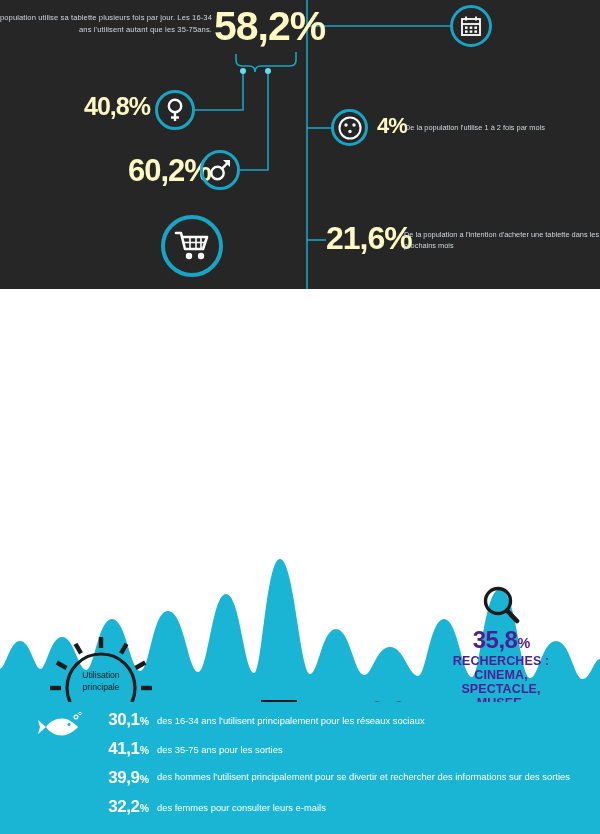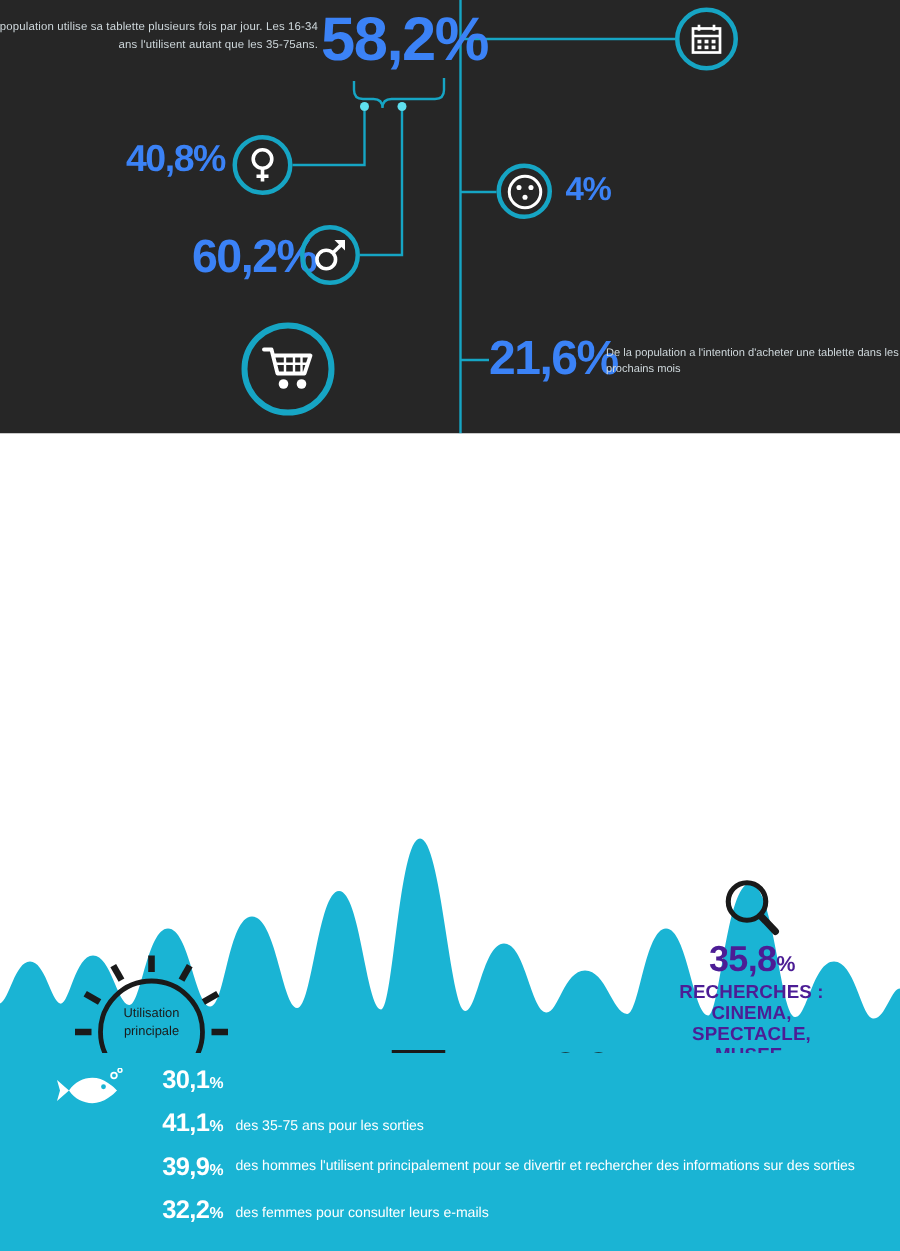--- a/index.html
+++ b/index.html
@@ -12,21 +12,21 @@
   .stage{position:relative;width:600px;height:834px;overflow:hidden;}
 
   
   .dark-panel{
     position:absolute;left:0;top:0;width:600px;height:289px;
     background:#262626;overflow:hidden;
   }
   .dark-panel .svglayer{position:absolute;left:0;top:0;}
 
   .pct-big{
-    color:#3b82f6;font-weight:bold;letter-spacing:-1px;
+    color:#fef9c3;font-weight:bold;letter-spacing:-1px;
     font-family:"Liberation Sans", sans-serif;line-height:1;
   }
   .pct-sign{font-size:.62em;vertical-align:0;letter-spacing:-1px;}
 
   
   #block-582{position:absolute;left:214px;top:6px;}
   #block-582 .pct-big{font-size:41px;}
   #cap-582{
     position:absolute;right:388px;top:12px;width:235px;text-align:right;
     color:#cfd8dc;font-size:7.6px;line-height:1.55;letter-spacing:.1px;
@@ -195,20 +195,21 @@
       <svg width="26" height="26" viewBox="0 0 26 26">
         <circle cx="13" cy="13" r="10.5" fill="none" stroke="#ffffff" stroke-width="2"></circle>
         <circle cx="9" cy="10" r="1.7" fill="#ffffff"></circle>
         <circle cx="17" cy="10" r="1.7" fill="#ffffff"></circle>
         <circle cx="13" cy="16.5" r="1.7" fill="#ffffff"></circle>
       </svg>
     </div>
     <div id="block-4">
       <span class="pct-big">4</span><span class="pct-big pct-sign">%</span>
     </div>
+    <div id="cap-4">De la population l'utilise 1 à 2 fois par mois</div>
 
     <div class="ring" id="ring-cart">
       <svg width="36" height="32" viewBox="0 0 36 32">
         <path d="M2,3 L7,3 L11,19 L29,19 L33,7 L9,7" fill="none" stroke="#ffffff" stroke-width="2.6" stroke-linejoin="round" stroke-linecap="round"></path>
         <line x1="16" y1="8" x2="16" y2="18" stroke="#ffffff" stroke-width="1.6"></line>
         <line x1="22" y1="8" x2="22" y2="18" stroke="#ffffff" stroke-width="1.6"></line>
         <line x1="27" y1="8" x2="27" y2="18" stroke="#ffffff" stroke-width="1.6"></line>
         <line x1="10" y1="12.5" x2="31" y2="12.5" stroke="#ffffff" stroke-width="1.6"></line>
         <circle cx="15" cy="26" r="3.2" fill="#ffffff"></circle>
         <circle cx="27" cy="26" r="3.2" fill="#ffffff"></circle>
@@ -320,20 +321,21 @@
     <path d="M8,15 C14,6 26,4 34,10 C38,12.6 40,15 40,15 C40,15 38,17.4 34,20 C26,26 14,24 8,15 Z" fill="#ffffff"></path>
     <polygon points="8,15 0,8 2,15 0,22" fill="#ffffff"></polygon>
     <circle cx="31" cy="12.5" r="1.6" fill="#1ab4d4"></circle>
     <circle cx="38" cy="5" r="1.9" fill="none" stroke="#ffffff" stroke-width="1.2"></circle>
     <circle cx="42" cy="1.5" r="1.3" fill="none" stroke="#ffffff" stroke-width="1"></circle>
   </svg>
 
   <div class="stat-list">
     <div class="stat-row">
       <div class="stat-pct"><span>30,1</span><span class="pct-sign">%</span></div>
+      <div class="stat-text">des 16-34 ans l'utilisent principalement pour les réseaux sociaux</div>
     </div>
     <div class="stat-row">
       <div class="stat-pct"><span>41,1</span><span class="pct-sign">%</span></div>
       <div class="stat-text">des 35-75 ans pour les sorties</div>
     </div>
     <div class="stat-row two">
       <div class="stat-pct"><span>39,9</span><span class="pct-sign">%</span></div>
       <div class="stat-text">des hommes l'utilisent principalement pour se divertir et rechercher des informations sur des sorties</div>
     </div>
     <div class="stat-row">

